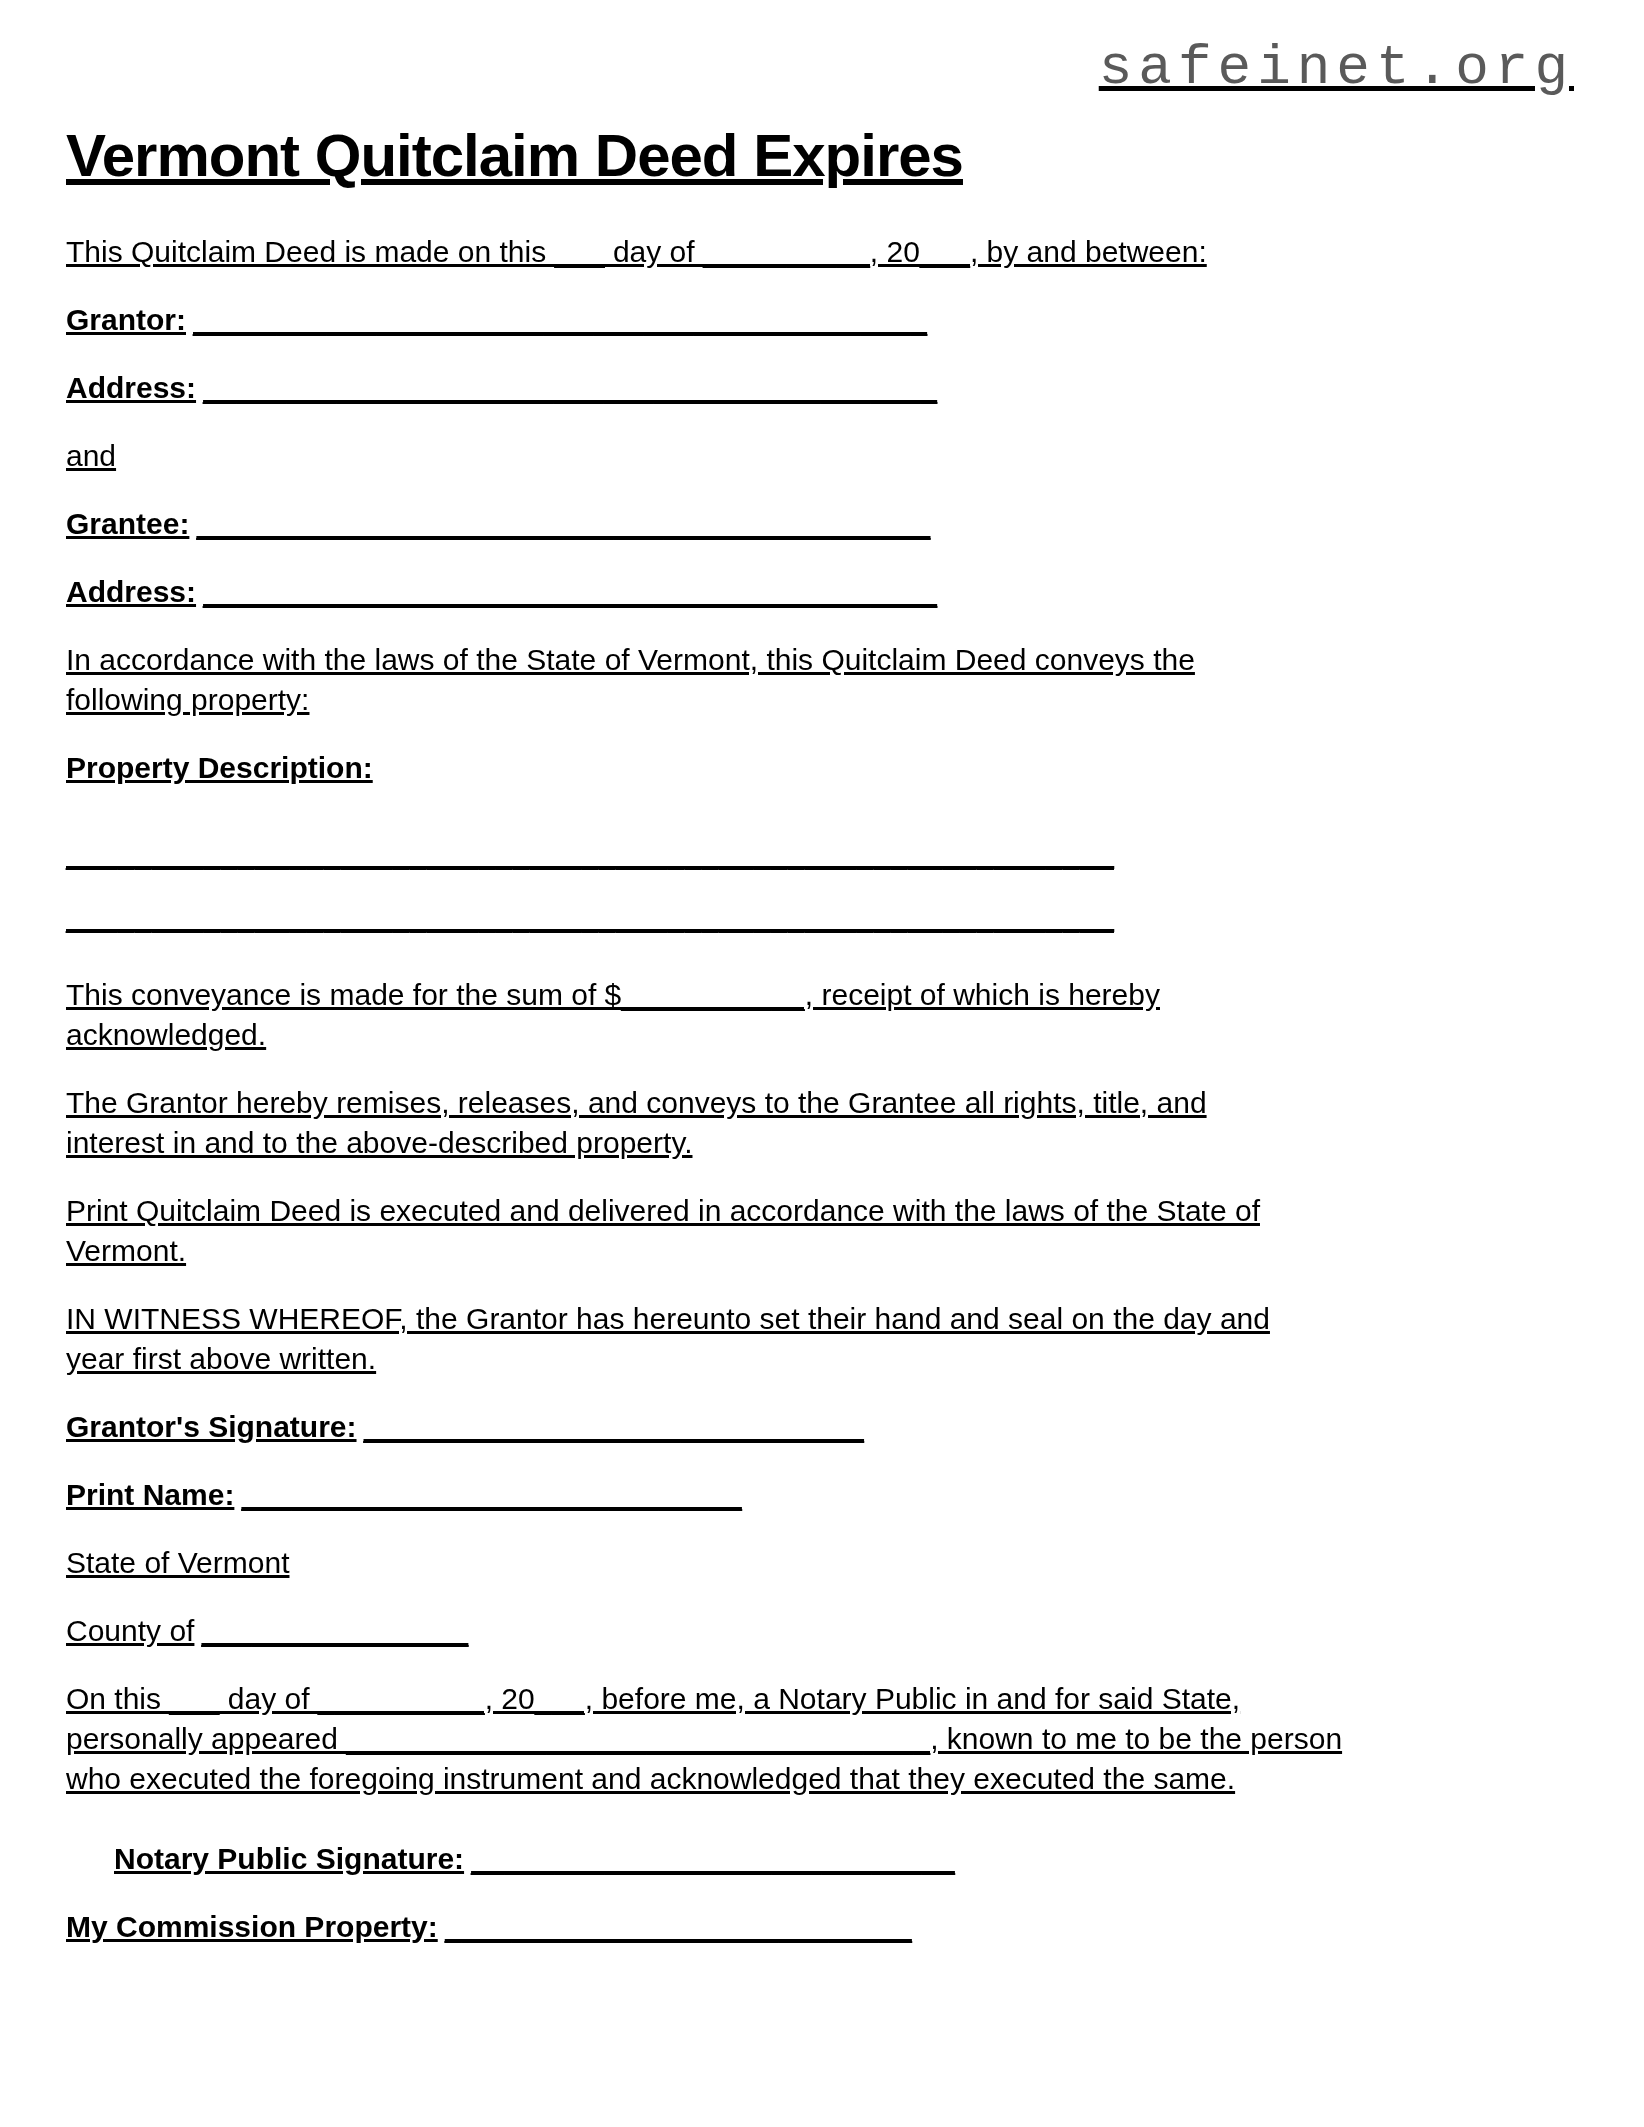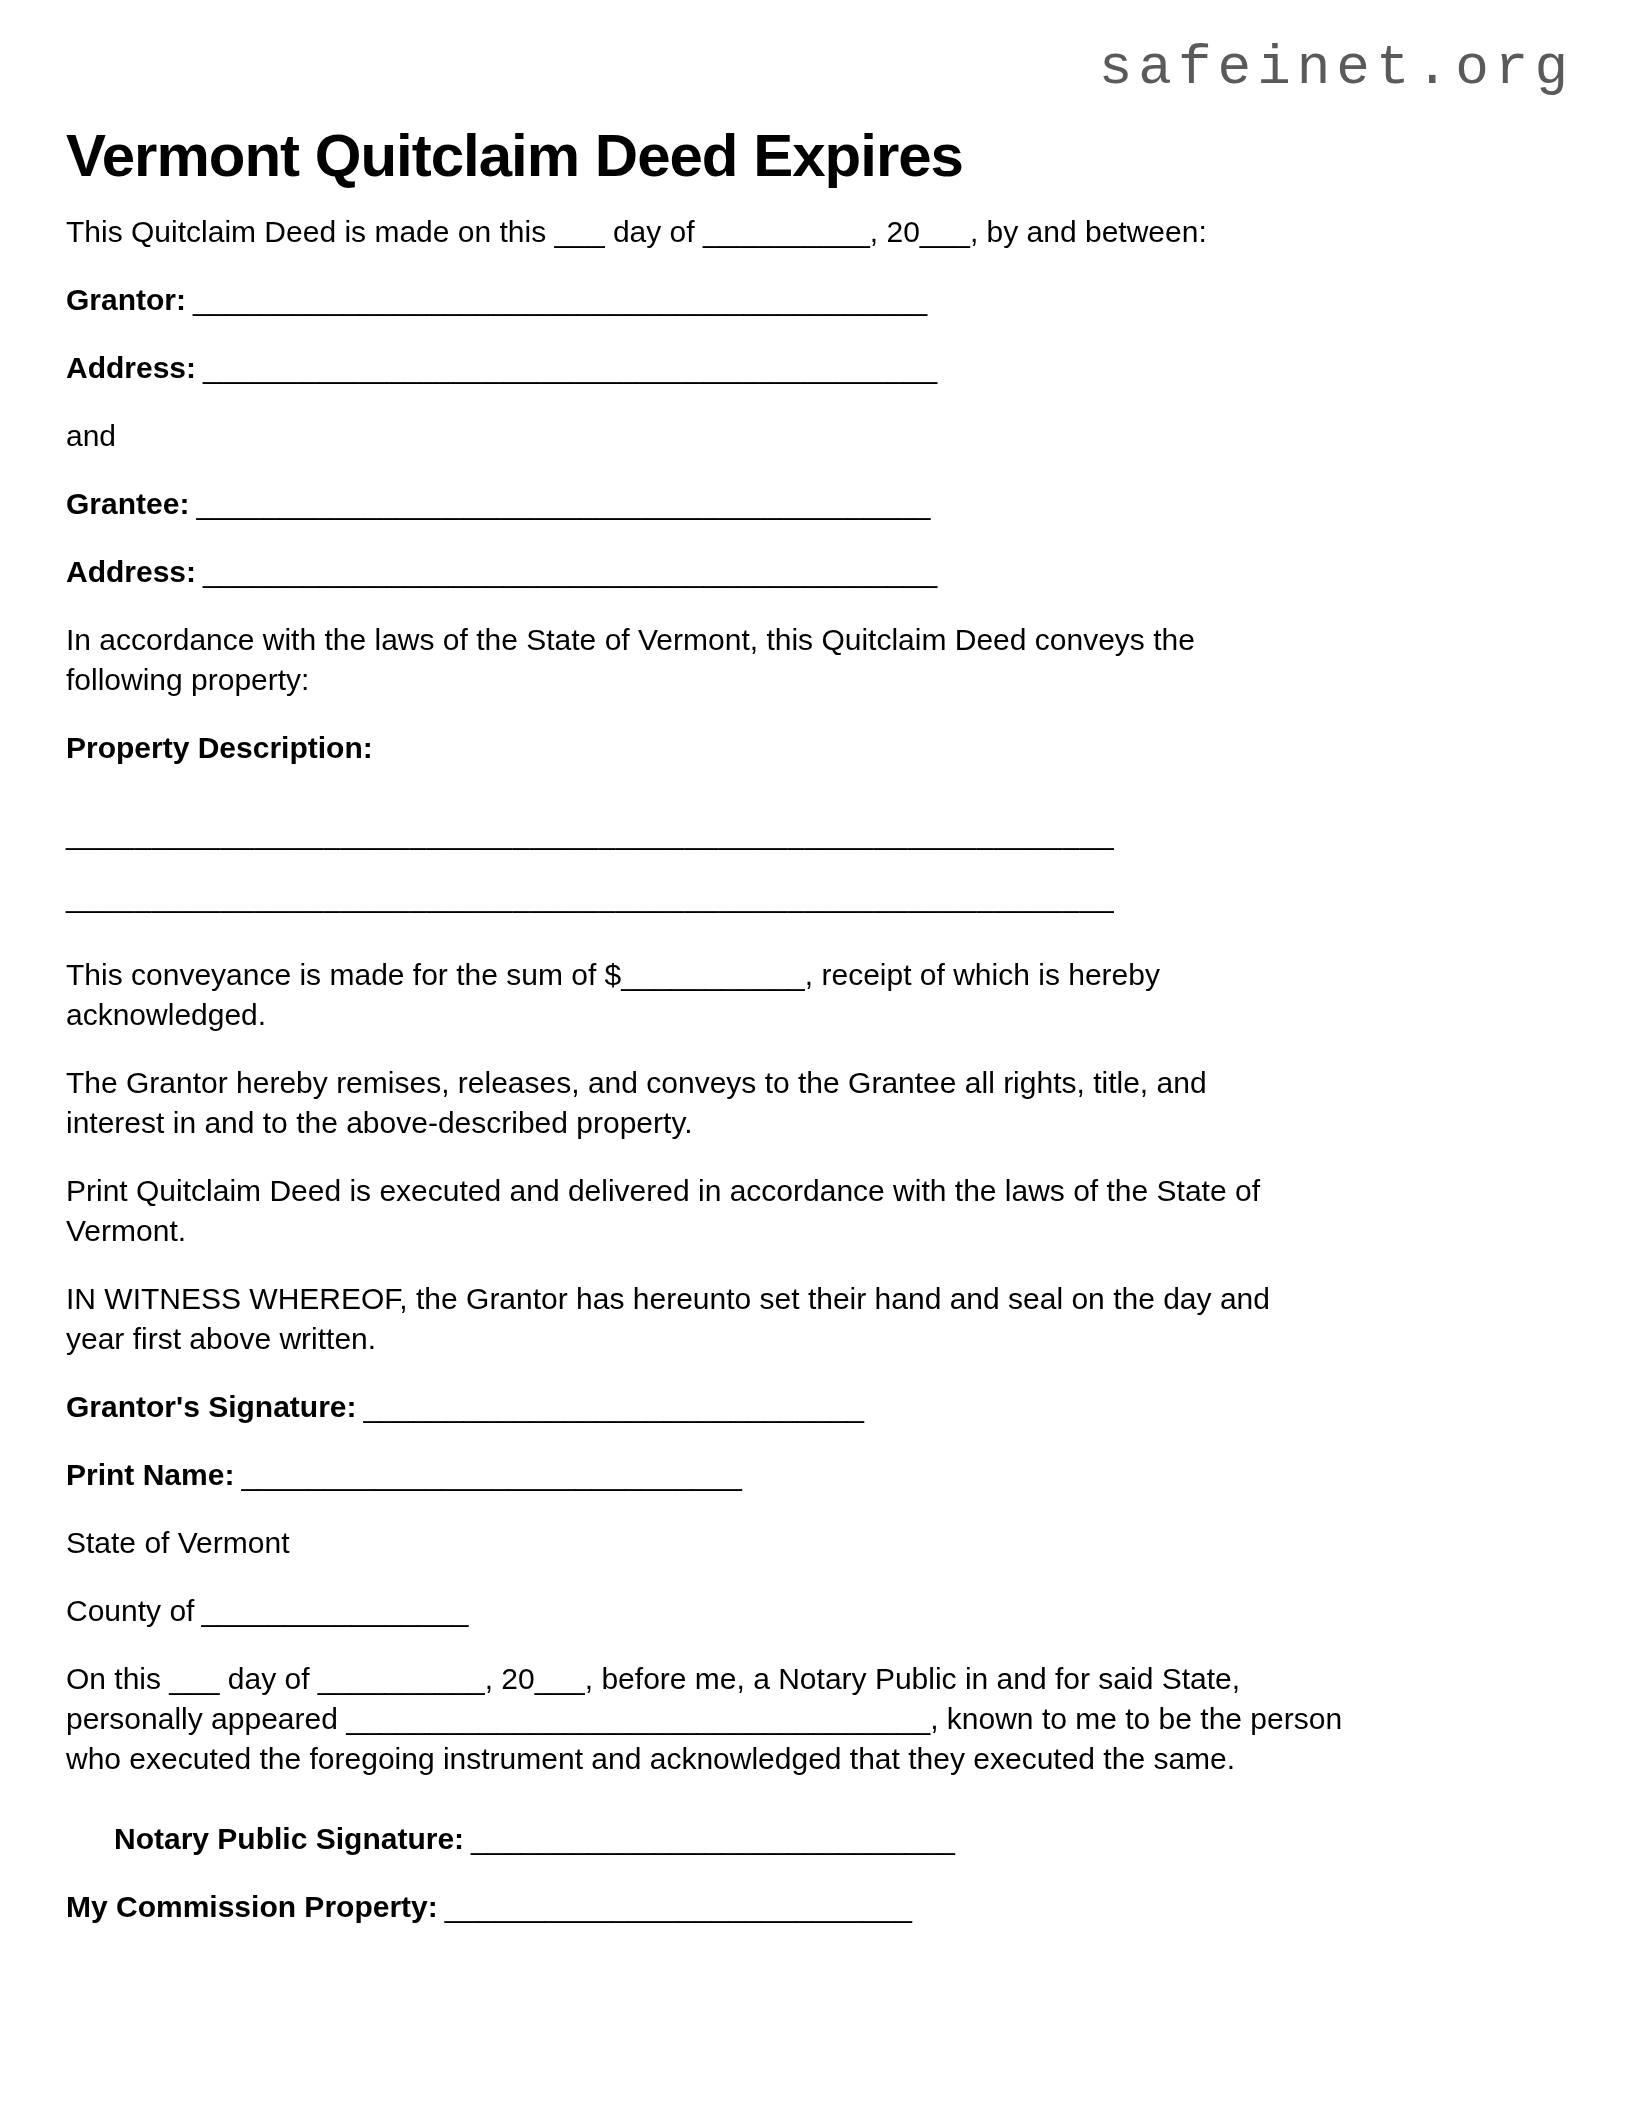--- a/index.html
+++ b/index.html
@@ -5,20 +5,21 @@
   * { box-sizing: border-box; }
   html, body { margin: 0; padding: 0; background: #ffffff; }
   .page {
     position: relative;
     width: 1644px;
     height: 2127px;
     background: #ffffff;
     font-family: "Liberation Sans", sans-serif;
     color: #000000;
     overflow: hidden;
+    text-decoration: underline;
   }
   .content {
     padding: 30px 70px 0 66px;
   }
   .watermark {
     font-family: "Liberation Mono", monospace;
     font-size: 56px;
     line-height: 56px;
     letter-spacing: 6px;
     color: #5a5a5a;
@@ -32,21 +33,21 @@
     font-weight: bold;
     letter-spacing: -1px;
     margin: 24px 0 0 0;
   }
   .para, .field-line, .plain-line {
     font-size: 30px;
     line-height: 40px;
     margin: 28px 0 0 0;
     white-space: pre-line;
   }
-  .para.first { margin-top: 20px; }
+  .para.first { margin-top: 40px; }
   .para.gap-lg { margin-top: 38px; }
   .field-line .label { font-weight: bold; }
   .field-line .blank { margin-left: 7px; }
   .blank-row {
     font-size: 30px;
     line-height: 40px;
     margin: 46px 0 0 0;
     white-space: nowrap;
     letter-spacing: 0.5px;
   }

